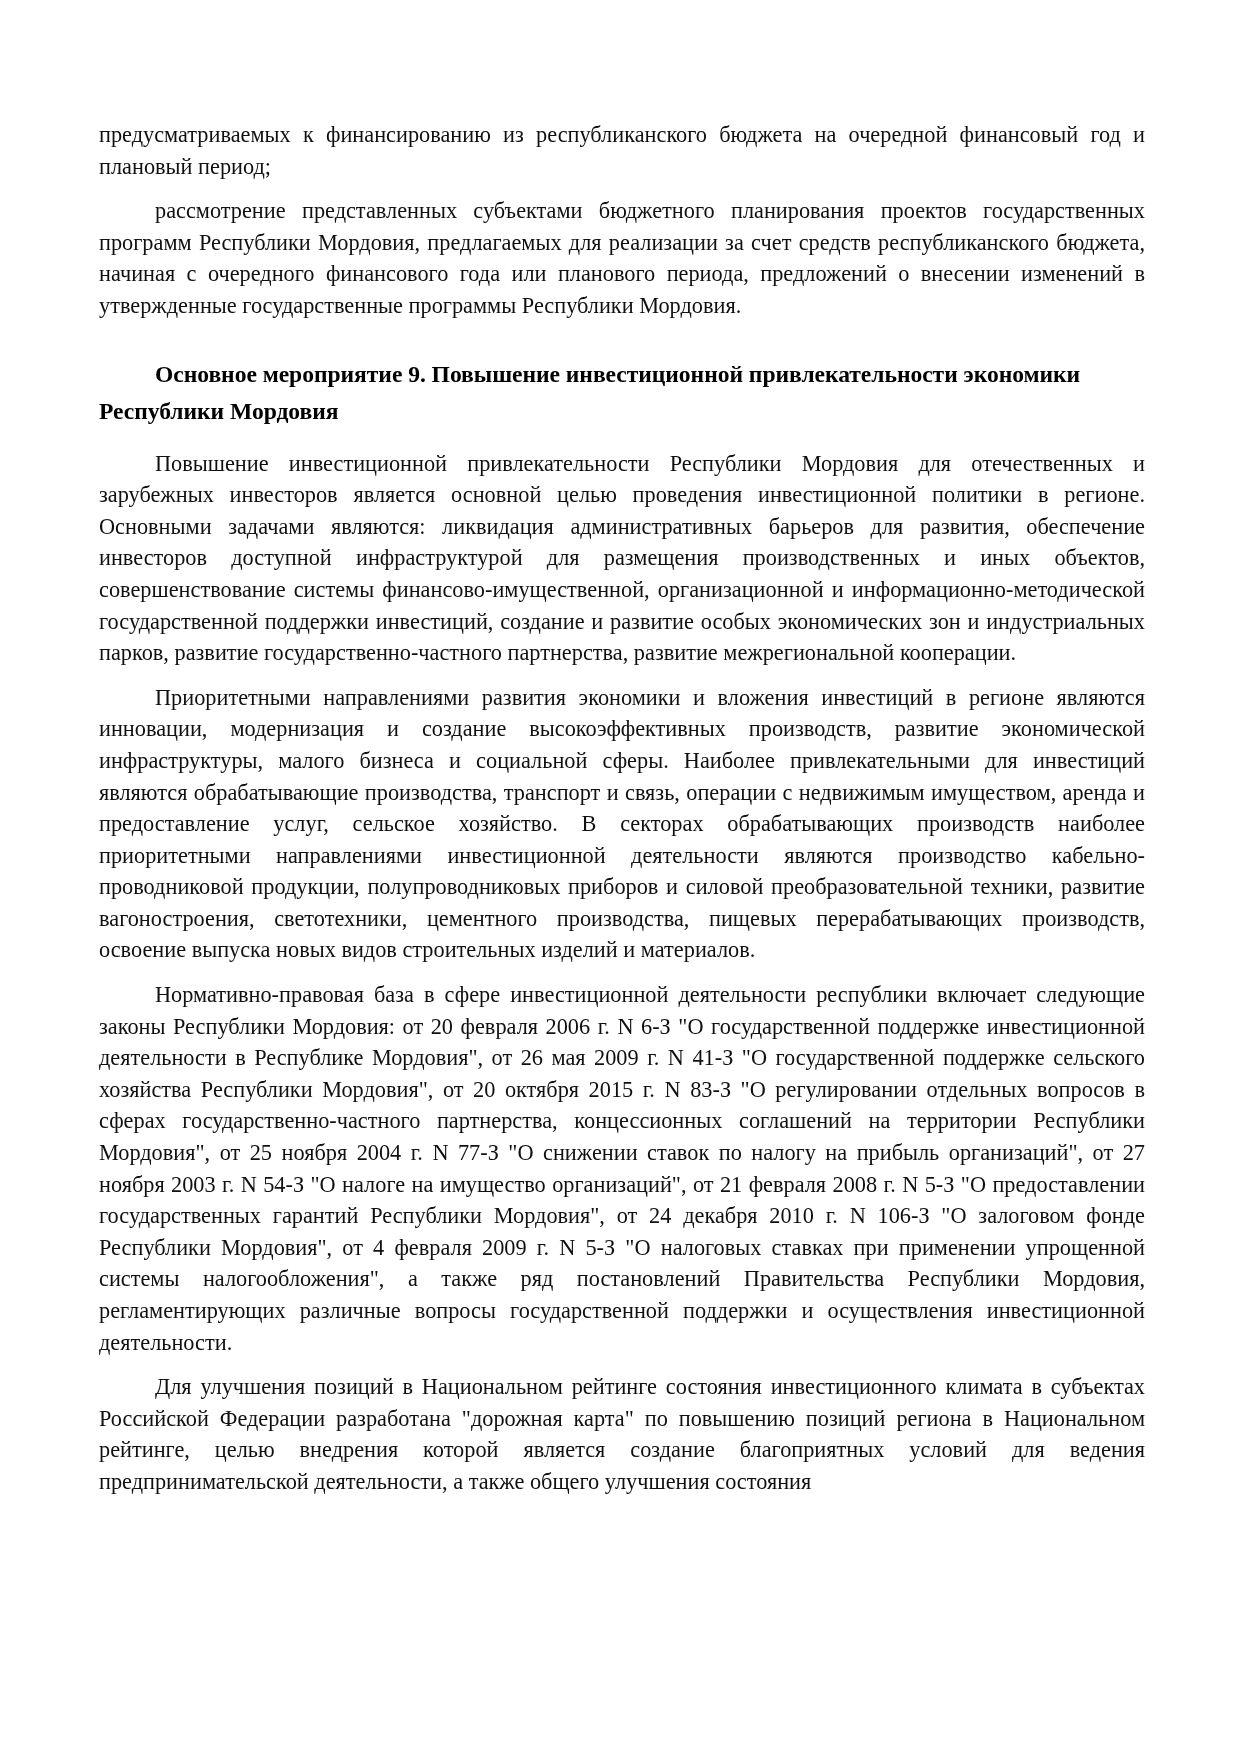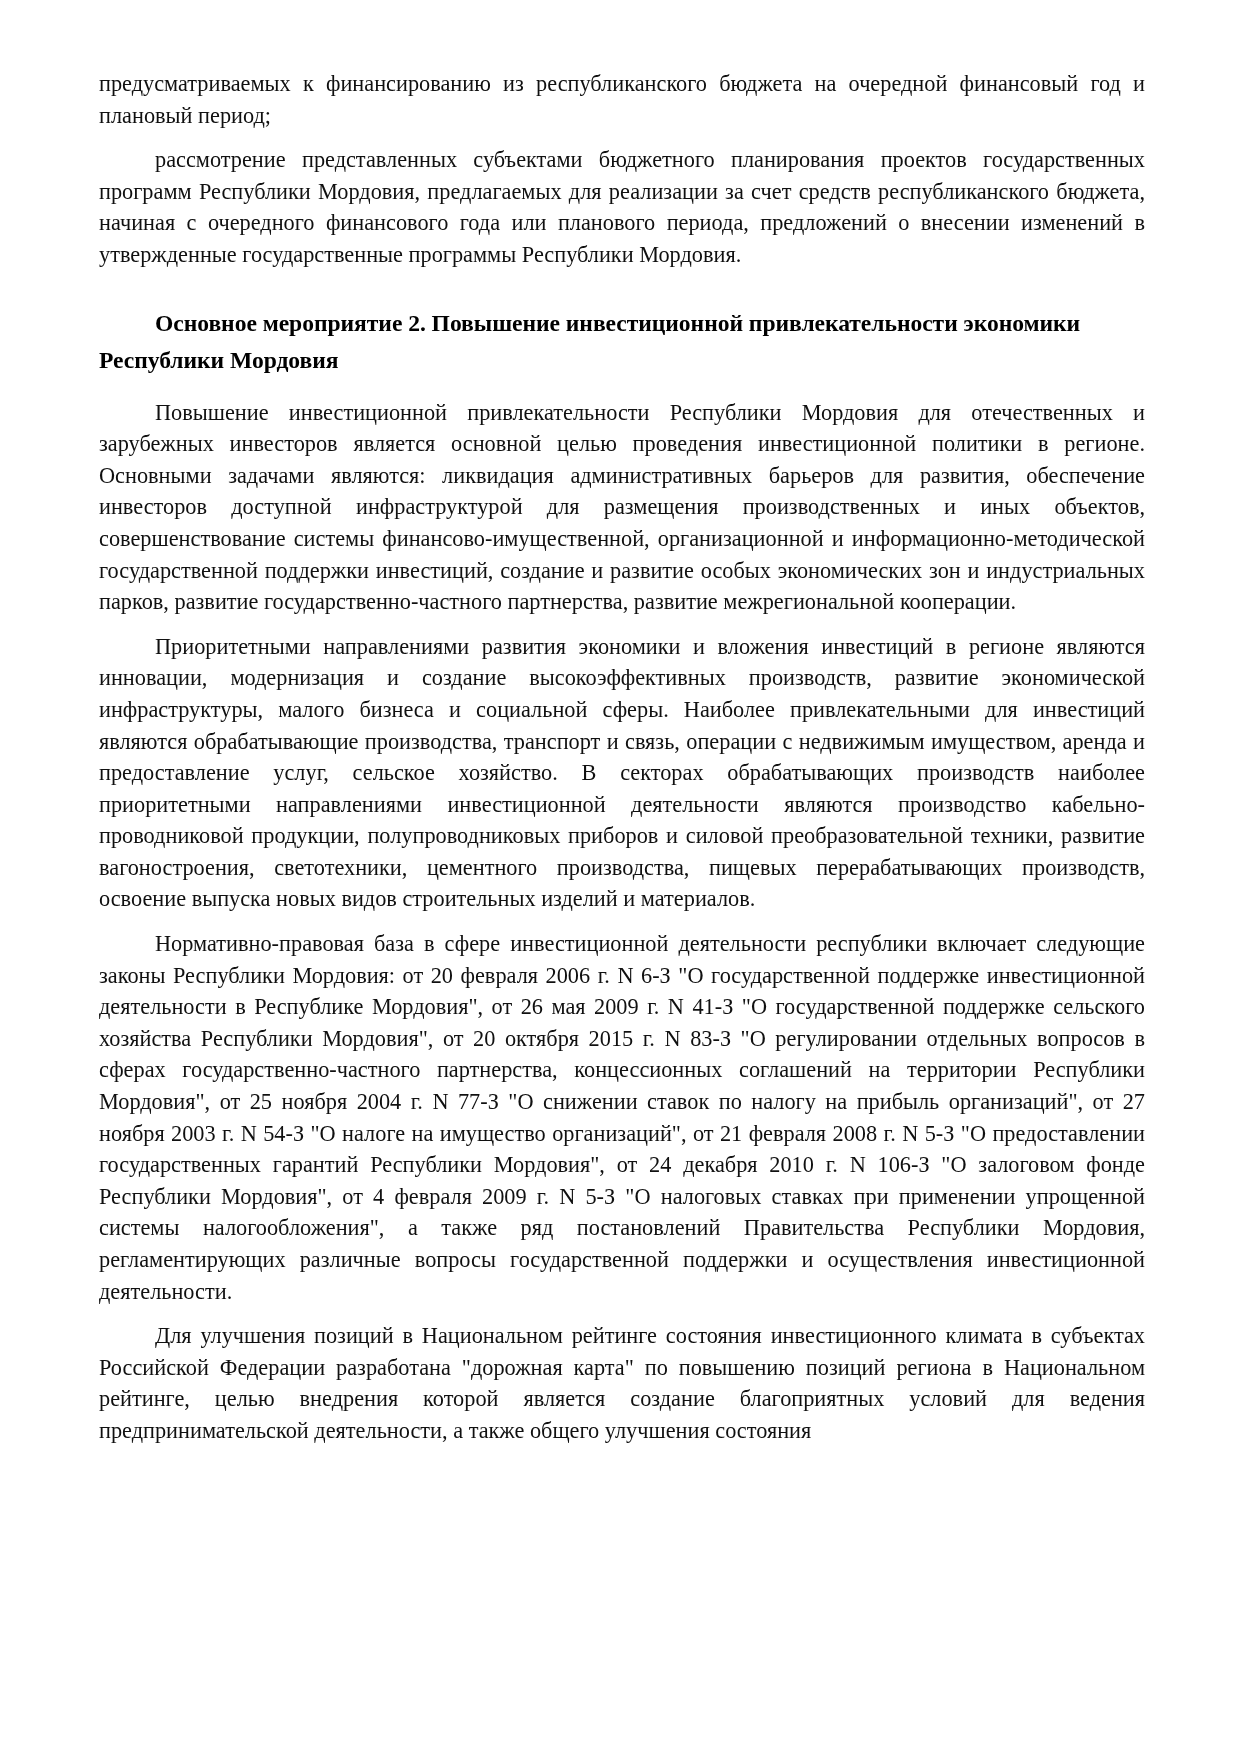--- a/index.html
+++ b/index.html
@@ -6,21 +6,21 @@
     margin: 0;
     padding: 0;
     background: #ffffff;
   }
   .page {
     width: 1240px;
     height: 1674px;
     background: #ffffff;
     position: relative;
     box-sizing: border-box;
-    padding: 68px 96px 0 99px;
+    padding: 119px 96px 0 99px;
     font-family: "Liberation Serif", "DejaVu Serif", serif;
     color: #000000;
     overflow: hidden;
   }
   .doc-body {
     width: 1046px;
   }
   p.para {
     margin: 0 0 0 0;
     font-size: 22.3px;
@@ -54,21 +54,21 @@
 </head>
 <body>
 
 <div class="page">
   <div class="doc-body">
 
     <p class="para">предусматриваемых к финансированию из республиканского бюджета на очередной финансовый год и плановый период;</p>
 
     <p class="para indent spaced">рассмотрение представленных субъектами бюджетного планирования проектов государственных программ Республики Мордовия, предлагаемых для реализации за счет средств республиканского бюджета, начиная с очередного финансового года или планового периода, предложений о внесении изменений в утвержденные государственные программы Республики Мордовия.</p>
 
-    <h2 class="section-heading">Основное мероприятие 2. Повышение инвестиционной привлекательности экономики Республики Мордовия</h2>
+    <h2 class="section-heading">Основное мероприятие 9. Повышение инвестиционной привлекательности экономики Республики Мордовия</h2>
 
     <div class="gap-after-heading"></div>
 
     <p class="para indent">Повышение инвестиционной привлекательности Республики Мордовия для отечественных и зарубежных инвесторов является основной целью проведения инвестиционной политики в регионе. Основными задачами являются: ликвидация административных барьеров для развития, обеспечение инвесторов доступной инфраструктурой для размещения производственных и иных объектов, совершенствование системы финансово-имущественной, организационной и информационно-методической государственной поддержки инвестиций, создание и развитие особых экономических зон и индустриальных парков, развитие государственно-частного партнерства, развитие межрегиональной кооперации.</p>
 
     <p class="para indent spaced">Приоритетными направлениями развития экономики и вложения инвестиций в регионе являются инновации, модернизация и создание высокоэффективных производств, развитие экономической инфраструктуры, малого бизнеса и социальной сферы. Наиболее привлекательными для инвестиций являются обрабатывающие производства, транспорт и связь, операции с недвижимым имуществом, аренда и предоставление услуг, сельское хозяйство. В секторах обрабатывающих производств наиболее приоритетными направлениями инвестиционной деятельности являются производство кабельно-проводниковой продукции, полупроводниковых приборов и силовой преобразовательной техники, развитие вагоностроения, светотехники, цементного производства, пищевых перерабатывающих производств, освоение выпуска новых видов строительных изделий и материалов.</p>
 
     <p class="para indent spaced">Нормативно-правовая база в сфере инвестиционной деятельности республики включает следующие законы Республики Мордовия: от 20 февраля 2006 г. N 6-З "О государственной поддержке инвестиционной деятельности в Республике Мордовия", от 26 мая 2009 г. N 41-З "О государственной поддержке сельского хозяйства Республики Мордовия", от 20 октября 2015 г. N 83-З "О регулировании отдельных вопросов в сферах государственно-частного партнерства, концессионных соглашений на территории Республики Мордовия", от 25 ноября 2004 г. N 77-З "О снижении ставок по налогу на прибыль организаций", от 27 ноября 2003 г. N 54-З "О налоге на имущество организаций", от 21 февраля 2008 г. N 5-З "О предоставлении государственных гарантий Республики Мордовия", от 24 декабря 2010 г. N 106-З "О залоговом фонде Республики Мордовия", от 4 февраля 2009 г. N 5-З "О налоговых ставках при применении упрощенной системы налогообложения", а также ряд постановлений Правительства Республики Мордовия, регламентирующих различные вопросы государственной поддержки и осуществления инвестиционной деятельности.</p>
 
     <p class="para indent spaced">Для улучшения позиций в Национальном рейтинге состояния инвестиционного климата в субъектах Российской Федерации разработана "дорожная карта" по повышению позиций региона в Национальном рейтинге, целью внедрения которой является создание благоприятных условий для ведения предпринимательской деятельности, а также общего улучшения состояния</p>

